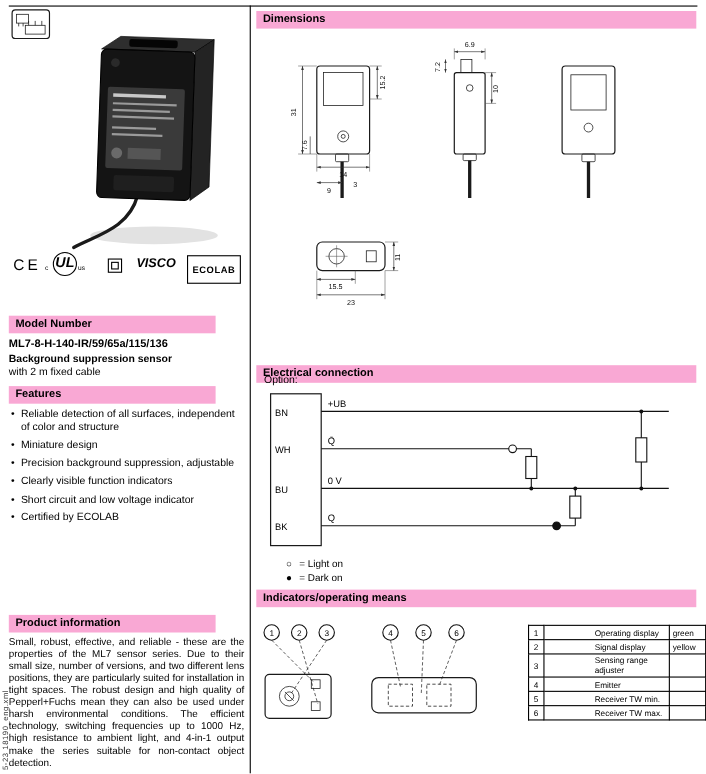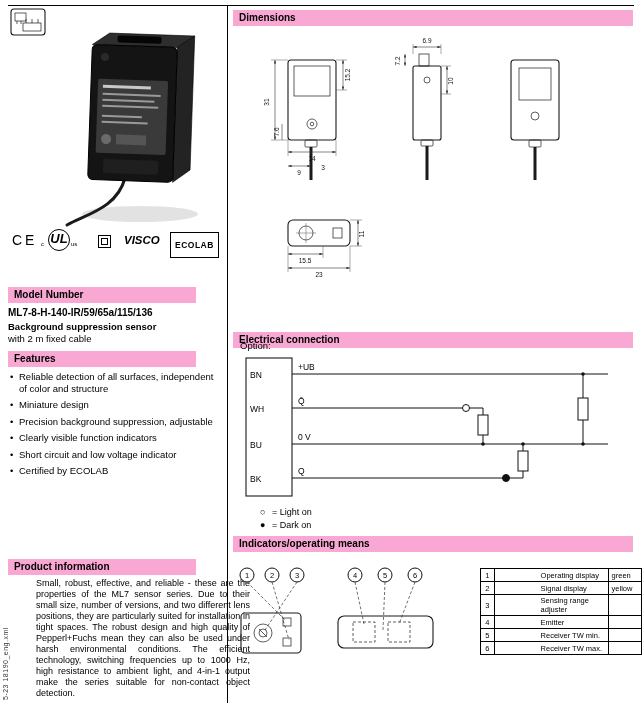--- a/index.html
+++ b/index.html
@@ -11,21 +11,21 @@
         font-size:7px;color:#333;white-space:nowrap;letter-spacing:0.5px;}
   .hdr{position:absolute;background:#f9a8d4;height:16px;font-weight:bold;font-size:10px;
        line-height:16px;padding-left:6px;box-sizing:border-box;}
   .hdr.left{left:8px;width:188px;}
   .hdr.right{left:233px;width:400px;}
   .t-model{position:absolute;left:8px;top:307px;font-weight:bold;font-size:10px;}
   .t-desc{position:absolute;left:8px;font-size:9.5px;}
   .features{position:absolute;left:8px;top:371px;width:212px;margin:0;padding:0;list-style:none;}
   .features li{position:relative;padding-left:11px;margin-bottom:5px;font-size:9.5px;line-height:11.5px;}
   .features li::before{content:"\2022";position:absolute;left:2px;top:0;}
-  .prodinfo{position:absolute;left:8px;top:578px;width:214px;font-size:9px;line-height:11px;text-align:justify;margin-left:28px;}
+  .prodinfo{position:absolute;left:8px;top:578px;width:214px;font-size:9px;line-height:11px;text-align:justify;}
   .ce{position:absolute;left:12px;top:232px;font-size:14px;letter-spacing:3px;}
   .ulmark{position:absolute;left:48px;top:229px;width:20px;height:20px;border:1.6px solid #000;
           border-radius:50%;text-align:center;font-weight:bold;font-style:italic;font-size:13px;line-height:18px;}
   .ulc{position:absolute;left:41px;top:241px;font-size:6px;}
   .ulus{position:absolute;left:71px;top:241px;font-size:6px;}
   .sqsym{position:absolute;left:98px;top:235px;width:11px;height:11px;border:1.2px solid #000;
          display:flex;align-items:center;justify-content:center;}
   .sqsym .in{width:5px;height:5px;border:1.2px solid #000;}
   .visco{position:absolute;left:124px;top:234px;font-weight:bold;font-style:italic;font-size:11.5px;}
   .ecolab{position:absolute;left:170px;top:232px;border:1.5px solid #000;padding:7px 4px;

